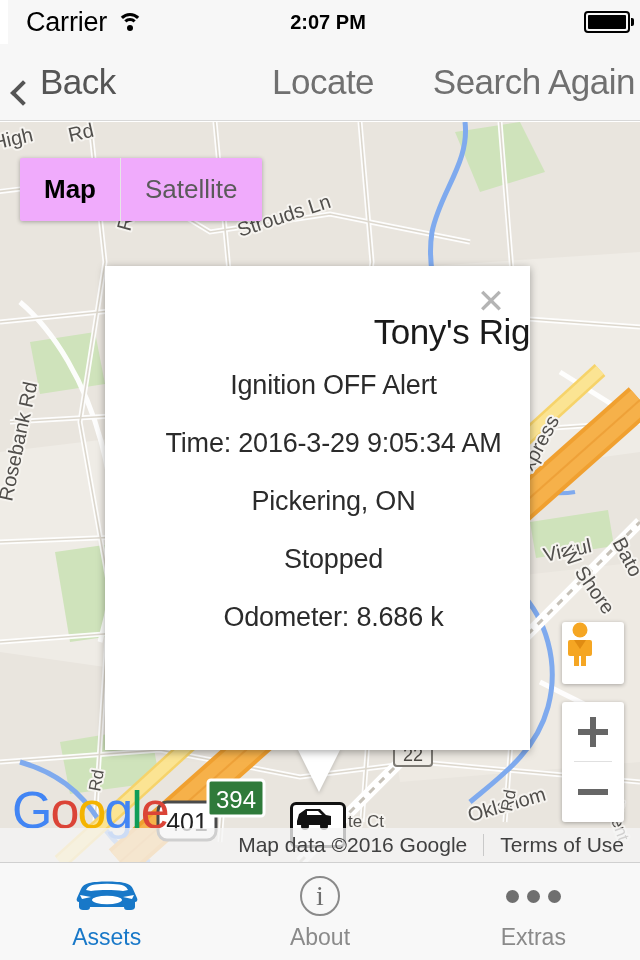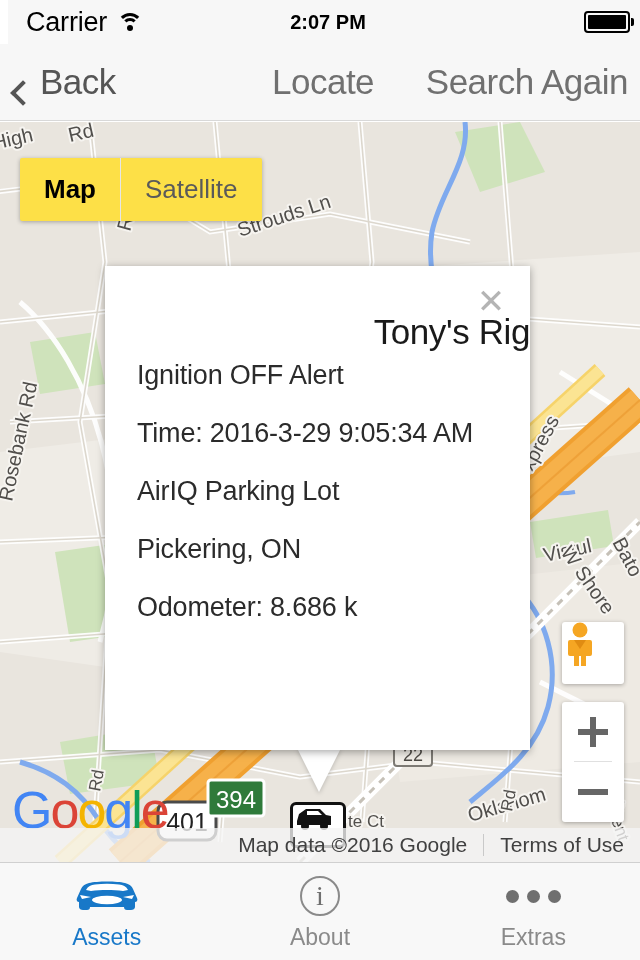--- a/index.html
+++ b/index.html
@@ -37,37 +37,37 @@
   .navbar {
     position:absolute; top:44px; left:0; width:640px; height:77px;
     background:#f7f7f7; border-bottom:1px solid #d8d8d8;
     display:flex; align-items:center;
   }
   .nav-back { position:absolute; left:14px; display:flex; align-items:flex-end; gap:4px; cursor:pointer; }
   .chev { width:18px; height:18px; border-left:4px solid #555; border-bottom:4px solid #555;
           transform:rotate(45deg); margin-right:4px; }
   .nav-label { font-size:35px; color:#555; letter-spacing:-0.5px; }
   .nav-locate { position:absolute; left:272px; font-size:35px; color:#707070; letter-spacing:-0.5px; cursor:pointer; }
-  .nav-search { position:absolute; right:12px; font-size:35px; color:#707070; letter-spacing:-0.5px; cursor:pointer; }
+  .nav-search { position:absolute; right:5px; font-size:35px; color:#707070; letter-spacing:-0.5px; cursor:pointer; }
 
   
   .map {
     position:absolute; top:122px; left:0; width:640px; height:740px;
     background:#e8e4dd; overflow:hidden;
   }
   .map svg { position:absolute; top:0; left:0; }
 
   .road-lbl { font-family:"Liberation Sans",sans-serif; font-size:20px; fill:#514f4c;
               paint-order:stroke; stroke:#f6f4f0; stroke-width:4px; stroke-linejoin:round; }
   .road-lbl-sm { font-size:17px; }
 
   
   .maptype {
     position:absolute; top:36px; left:20px; display:flex;
-    background:#fde047; box-shadow:0 1px 4px rgba(0,0,0,.3); border-radius:2px; overflow:hidden;
+    background:#f0abfc; box-shadow:0 1px 4px rgba(0,0,0,.3); border-radius:2px; overflow:hidden;
   }
   .mt-btn { padding:16px 24px; font-size:26px; color:#5a5a5a; cursor:pointer; min-width:86px; text-align:center; }
   .mt-btn.active { font-weight:bold; color:#000; border-right:1px solid #e6e6e6; }
 
   
   .pegman {
     position:absolute; right:16px; top:500px; width:62px; height:62px; background:#fff;
     border-radius:3px; box-shadow:0 1px 4px rgba(0,0,0,.3);
     display:flex; align-items:center; justify-content:center; cursor:pointer;
   }
@@ -116,21 +116,21 @@
     border-left:22px solid transparent; border-right:22px solid transparent;
     border-top:44px solid #fff;
     filter:drop-shadow(0 2px 2px rgba(0,0,0,.18));
   }
   .popup-close {
     position:absolute; right:18px; top:14px; width:42px; height:42px;
     display:flex; align-items:center; justify-content:center;
     font-size:34px; color:#b4b4b4; cursor:pointer; line-height:1;
   }
   .popup-title { margin:46px 0 0 32px; font-size:35px; color:#1a1a1a; letter-spacing:-0.4px;text-align:right; }
-  .popup-lines { margin:8px 0 0 32px; }
+  .popup-lines { margin:18px 0 0 32px;text-align:center; }
   .popup-line { font-size:27px; color:#2b2b2b; margin-bottom:27px; letter-spacing:-0.2px; white-space:nowrap; }
 
   
   .tabbar {
     position:absolute; bottom:0; left:0; width:640px; height:98px;
     background:#f8f8f8; border-top:1px solid #d0d0d0;
     display:flex;
   }
   .tab { flex:1; display:flex; flex-direction:column; align-items:center; justify-content:center;
          gap:8px; cursor:pointer; padding-top:4px; }
@@ -315,22 +315,22 @@
   </div>
 
   <div class="popup-tail"></div>
 
   <div class="popup">
     <div class="popup-close">✕</div>
     <div class="popup-title">Tony's Rig</div>
     <div class="popup-lines">
       <div class="popup-line">Ignition OFF Alert</div>
       <div class="popup-line">Time: 2016-3-29 9:05:34 AM</div>
-      <div class="popup-line">AirIQ Parking Lot</div>
       <div class="popup-line">Pickering, ON</div>
+      <div class="popup-line">Stopped</div>
       <div class="popup-line">Odometer: 8.686 k</div>
     </div>
   </div>
 
   <div class="tabbar">
     <div class="tab active">
       <span class="tab-ico">
         <svg width="72" height="40" viewBox="0 0 72 40">
           <path d="M8,26 C6,26 5,24 6,22 L10,13 C11,10 14,8 18,7 C26,5 46,5 54,7 C58,8 61,10 62,13 L66,22 C67,24 66,26 64,26 Z" fill="#1878c8"></path>
           <path d="M15,14 C17,10 20,9 24,8.5 C32,7.4 40,7.4 48,8.5 C52,9 55,10 57,14 L52,15 C42,13.6 30,13.6 20,15 Z" fill="#ffffff"></path>

